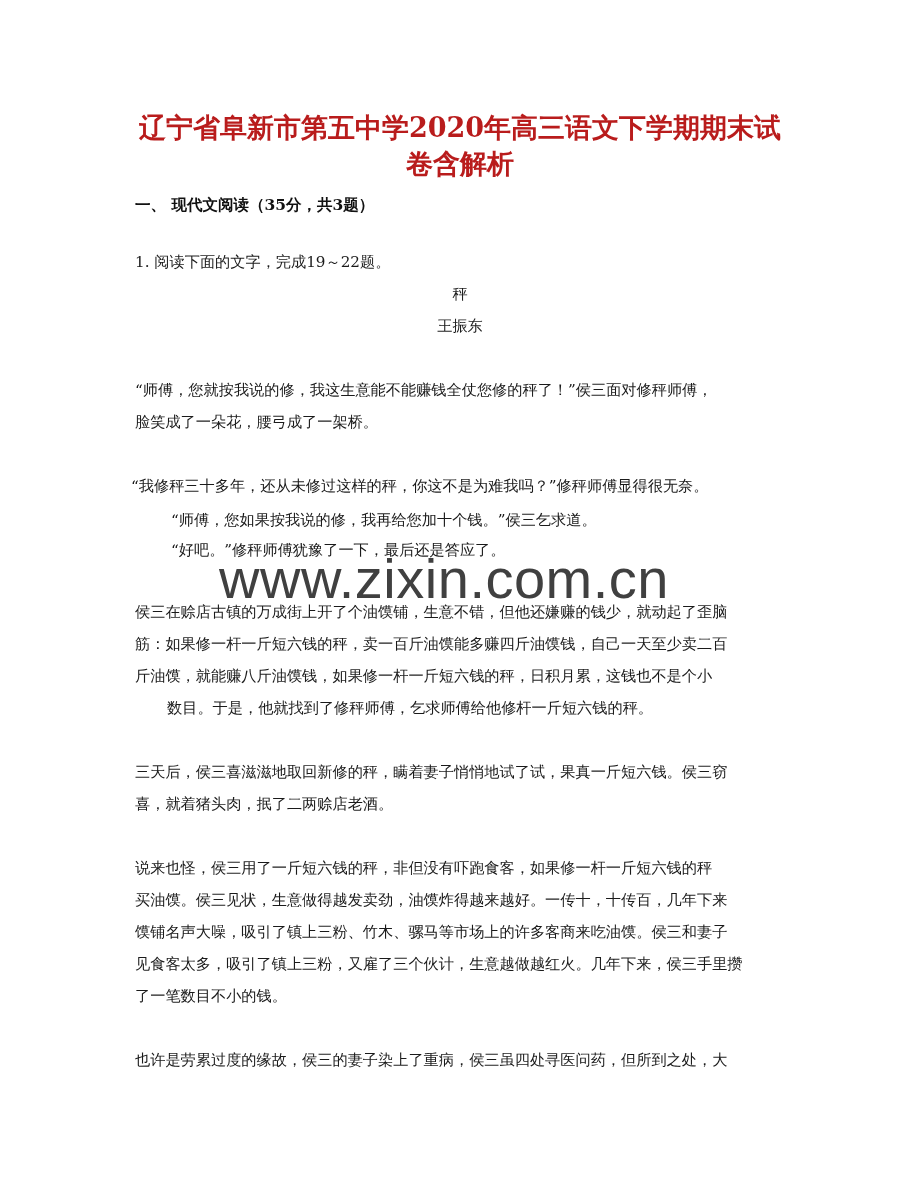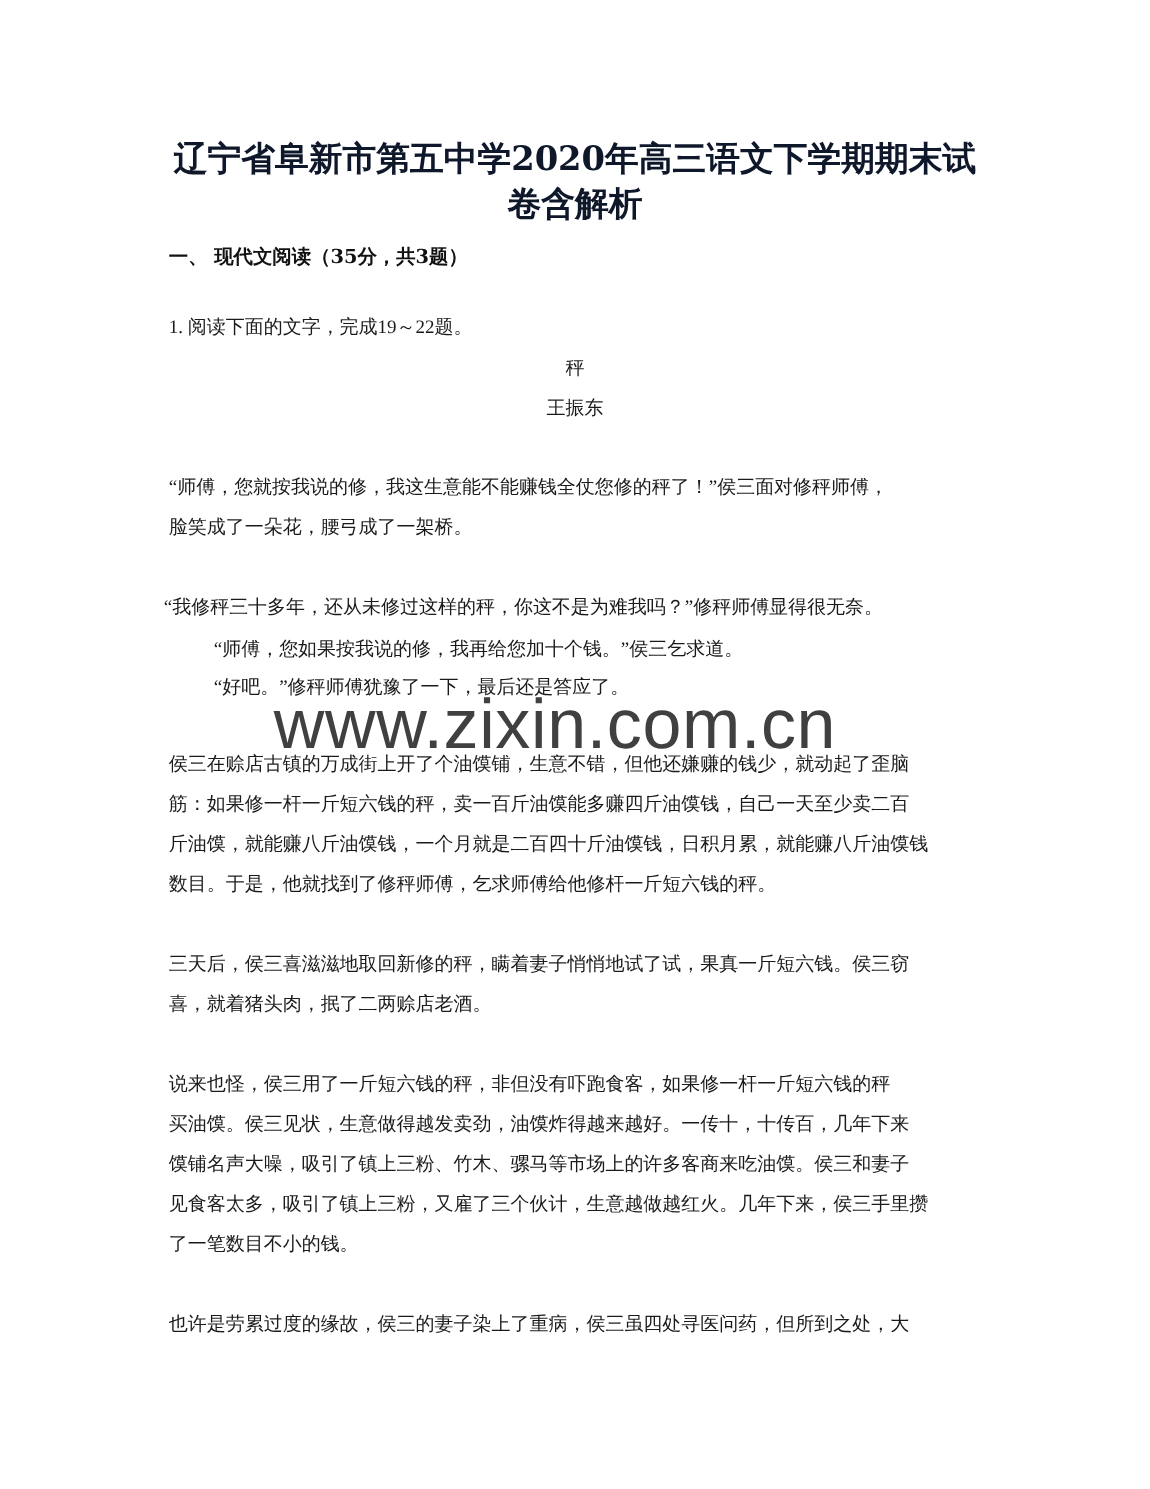--- a/index.html
+++ b/index.html
@@ -24,41 +24,40 @@
     .title {
       position: absolute;
       left: 120px;
       width: 680px;
       text-align: center;
       font-family: "DejaVu Serif", "Liberation Serif", serif;
       font-weight: bold;
       font-size: 27px;
       line-height: 36px;
       letter-spacing: 0px;
-      color: #0f172a;
+      color: #b91c1c;
     }
     .title.l1 { top: 110px; }
     .title.l2 { top: 146px; text-align: center; }
     .section-heading {
       position: absolute;
       left: 135px;
       top: 194px;
       font-size: 15.5px;
       font-weight: bold;
       line-height: 22px;
       color: #111;
     }
     .line {
       position: absolute;
       left: 135px;
       font-size: 15.2px;
       line-height: 22px;
       white-space: nowrap;
       color: #1a1a1a;
-      font-family: Liberation Serif, serif;
     }
     .center {
       position: absolute;
       left: 120px;
       width: 680px;
       text-align: center;
       font-size: 15.2px;
       line-height: 22px;
       color: #1a1a1a;
     }
@@ -98,22 +97,22 @@
 
     <div class="line" style="top:379px;">“师傅，您就按我说的修，我这生意能不能赚钱全仗您修的秤了！”侯三面对修秤师傅，</div>
     <div class="line" style="top:411px;">脸笑成了一朵花，腰弓成了一架桥。</div>
 
     <div class="line" style="top:475px; left:131px;">“我修秤三十多年，还从未修过这样的秤，你这不是为难我吗？”修秤师傅显得很无奈。</div>
     <div class="line" style="top:509px; left:171px;">“师傅，您如果按我说的修，我再给您加十个钱。”侯三乞求道。</div>
     <div class="line" style="top:539px; left:171px;">“好吧。”修秤师傅犹豫了一下，最后还是答应了。</div>
 
     <div class="line" style="top:601px;">侯三在赊店古镇的万成街上开了个油馍铺，生意不错，但他还嫌赚的钱少，就动起了歪脑</div>
     <div class="line" style="top:633px;">筋：如果修一杆一斤短六钱的秤，卖一百斤油馍能多赚四斤油馍钱，自己一天至少卖二百</div>
-    <div class="line" style="top:665px;">斤油馍，就能赚八斤油馍钱，一个月就是二百四十斤油馍钱，日积月累，就能赚八斤油馍钱</div>
-    <div class="line" style="top:697px;">数目。于是，他就找到了修秤师傅，乞求师傅给他修杆一斤短六钱的秤。</div>
+    <div class="line" style="top:665px;">斤油馍，就能赚八斤油馍钱，如果修一杆一斤短六钱的秤，日积月累，这钱也不是个小</div>
+    <div class="line" style="top:697px;margin-left:32px;">数目。于是，他就找到了修秤师傅，乞求师傅给他修杆一斤短六钱的秤。</div>
 
     <div class="line" style="top:761px;">三天后，侯三喜滋滋地取回新修的秤，瞒着妻子悄悄地试了试，果真一斤短六钱。侯三窃</div>
     <div class="line" style="top:793px;">喜，就着猪头肉，抿了二两赊店老酒。</div>
 
     <div class="line" style="top:857px;">说来也怪，侯三用了一斤短六钱的秤，非但没有吓跑食客，如果修一杆一斤短六钱的秤</div>
     <div class="line" style="top:889px;">买油馍。侯三见状，生意做得越发卖劲，油馍炸得越来越好。一传十，十传百，几年下来</div>
     <div class="line" style="top:921px;">馍铺名声大噪，吸引了镇上三粉、竹木、骡马等市场上的许多客商来吃油馍。侯三和妻子</div>
     <div class="line" style="top:953px;">见食客太多，吸引了镇上三粉，又雇了三个伙计，生意越做越红火。几年下来，侯三手里攒</div>
     <div class="line" style="top:985px;">了一笔数目不小的钱。</div>
 

